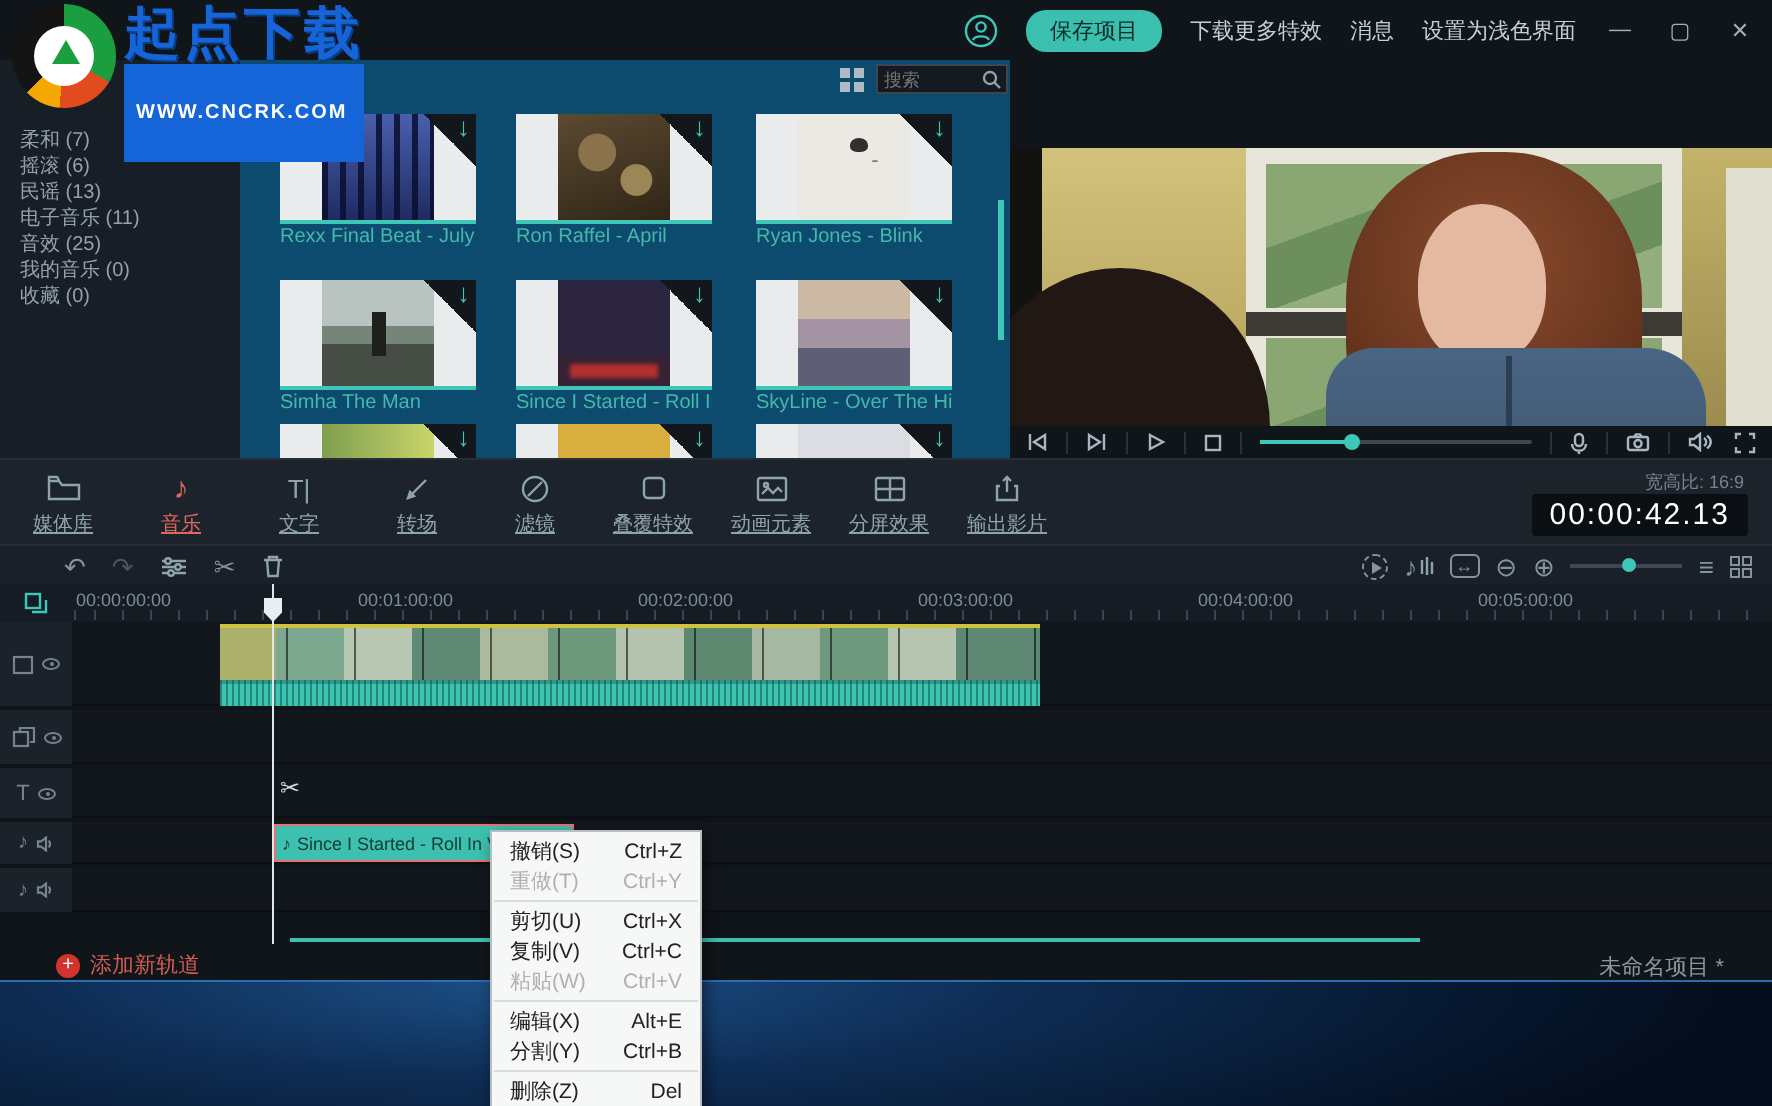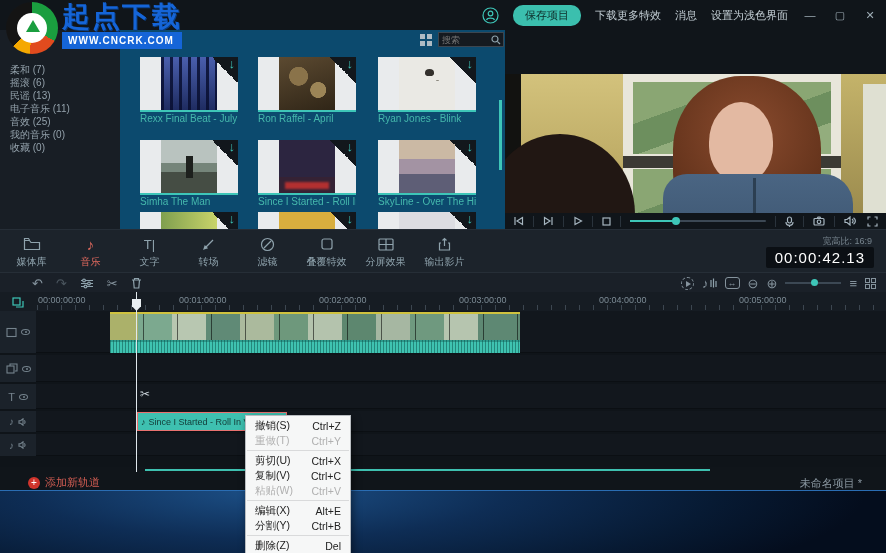--- a/index.html
+++ b/index.html
@@ -17,21 +17,21 @@
 
   
   .watermark { position:absolute; left:6px; top:2px; display:flex; align-items:flex-start; gap:4px; z-index:60; }
   .wm-logo { width:52px; height:52px; border-radius:50%;
     background:conic-gradient(#1a9e3f 0 120deg, #e14b1e 120deg 185deg, #f5a800 185deg 225deg, #141414 225deg 360deg); position:relative; }
   .wm-logo::after { content:''; position:absolute; left:11px; top:11px; width:30px; height:30px; border-radius:50%; background:#fff; }
   .wm-logo::before { content:''; position:absolute; left:20px; top:18px; width:0; height:0; z-index:1;
     border-left:7px solid transparent; border-right:7px solid transparent; border-bottom:12px solid #1a9e3f; }
   .wm-text { display:flex; flex-direction:column; }
   .wm-brand { color:#1565d8; font-size:28px; font-weight:bold; letter-spacing:2px; line-height:30px; text-shadow:1px 1px 0 #0a3d80; }
-  .wm-url { background:#1565d8; color:#fff; font-size:10px; font-weight:bold; padding:3px 6px; letter-spacing:1px; }
+  .wm-url { background:#1565d8; color:#fff; font-size:10px; font-weight:bold; padding:19px 6px; letter-spacing:1px; }
 
   
   .media-panel { position:absolute; left:0; top:30px; width:505px; height:199px; background:#1d242c; overflow:hidden; }
   .sidebar { position:absolute; left:0; top:0; width:120px; height:199px; background:#181e25; }
   .cat { position:absolute; left:10px; font-size:10px; color:#93a1ab; white-space:nowrap; }
   .gridarea { position:absolute; left:120px; top:0; width:385px; height:199px; background:#0c4a6e; }
   .viewgrid-icon { position:absolute; left:300px; top:4px; width:12px; height:12px;
     background:linear-gradient(#aebbc4,#aebbc4); background-size:5px 5px; background-repeat:no-repeat;
     box-shadow:7px 0 0 #aebbc4, 0 7px 0 #aebbc4, 7px 7px 0 #aebbc4; width:5px; height:5px; }
   .searchbox { position:absolute; left:318px; top:2px; width:66px; height:15px; background:#151a20; border:1px solid #3c4650; display:flex; align-items:center; }
@@ -90,21 +90,21 @@
   .pb-slider { position:relative; width:138px; height:2px; background:#3c4854; border-radius:1px; }
   .pb-fill { position:absolute; left:0; top:0; height:2px; width:45px; background:#3ec6b8; }
   .pb-knob { position:absolute; left:42px; top:-3px; width:8px; height:8px; border-radius:50%; background:#3ec6b8; }
   .pb-div { width:1px; height:11px; background:#2a333c; }
 
   
   .toolbar { position:absolute; left:0; top:229px; width:886px; height:43px; background:#1c232b; border-top:1px solid #262e37; }
   .tabs { position:absolute; left:2px; top:3px; display:flex; }
   .tab { width:59px; display:flex; flex-direction:column; align-items:center; gap:3px; padding-top:3px; }
   .tab .ticon { height:16px; display:flex; align-items:center; color:#8fa3ad; font-size:13px; }
-  .tab .tlabel { font-size:10px; color:#8fa3ad; white-space:nowrap; }
+  .tab .tlabel { font-size:10px; color:#8fa3ad; white-space:nowrap;text-decoration:underline; }
   .tab.active .tlabel, .tab.active .ticon { color:#e0695e; }
   .aspect { position:absolute; right:14px; top:5px; font-size:9px; color:#77848e; }
   .timecode { position:absolute; right:12px; top:17px; background:#0b0f14; color:#fff; font-size:15px; letter-spacing:1px; padding:2px 9px; border-radius:2px; font-family:"Liberation Sans",sans-serif; }
 
   
   .tltoolbar { position:absolute; left:0; top:272px; width:886px; height:20px; background:#1a2028; border-top:1px solid #262e37; }
   .tlt-left { position:absolute; left:32px; top:0; height:20px; display:flex; align-items:center; gap:13px; }
   .tlt-right { position:absolute; right:10px; top:0; height:20px; display:flex; align-items:center; gap:8px; }
   .gicon { color:#85939d; font-size:13px; line-height:1; }
   .gicon.dim { color:#4a555e; }
@@ -424,20 +424,30 @@
             <svg class="ic" width="14" height="14">
               <rect x="2" y="2" width="10" height="10" rx="2"></rect>
             </svg>
           </span>
         <span class="tlabel">叠覆特效</span>
       </div>
       <div class="tab">
         <span class="ticon">
             <svg class="ic" width="16" height="13">
               <rect x="1" y="1" width="14" height="11" rx="1"></rect>
+              <path d="M3 9l3-3 2.5 2.5L11 6l2 2"></path>
+              <circle cx="5" cy="4.5" r="1"></circle>
+            </svg>
+          </span>
+        <span class="tlabel">动画元素</span>
+      </div>
+      <div class="tab">
+        <span class="ticon">
+            <svg class="ic" width="16" height="13">
+              <rect x="1" y="1" width="14" height="11" rx="1"></rect>
               <path d="M8 1v11M1 6.5h14"></path>
             </svg>
           </span>
         <span class="tlabel">分屏效果</span>
       </div>
       <div class="tab">
         <span class="ticon">
             <svg class="ic" width="13" height="14">
               <path d="M3 6H1.5v7h10V6H10"></path>
               <path d="M6.5 9V1.5M4.5 3.5l2-2 2 2"></path>

